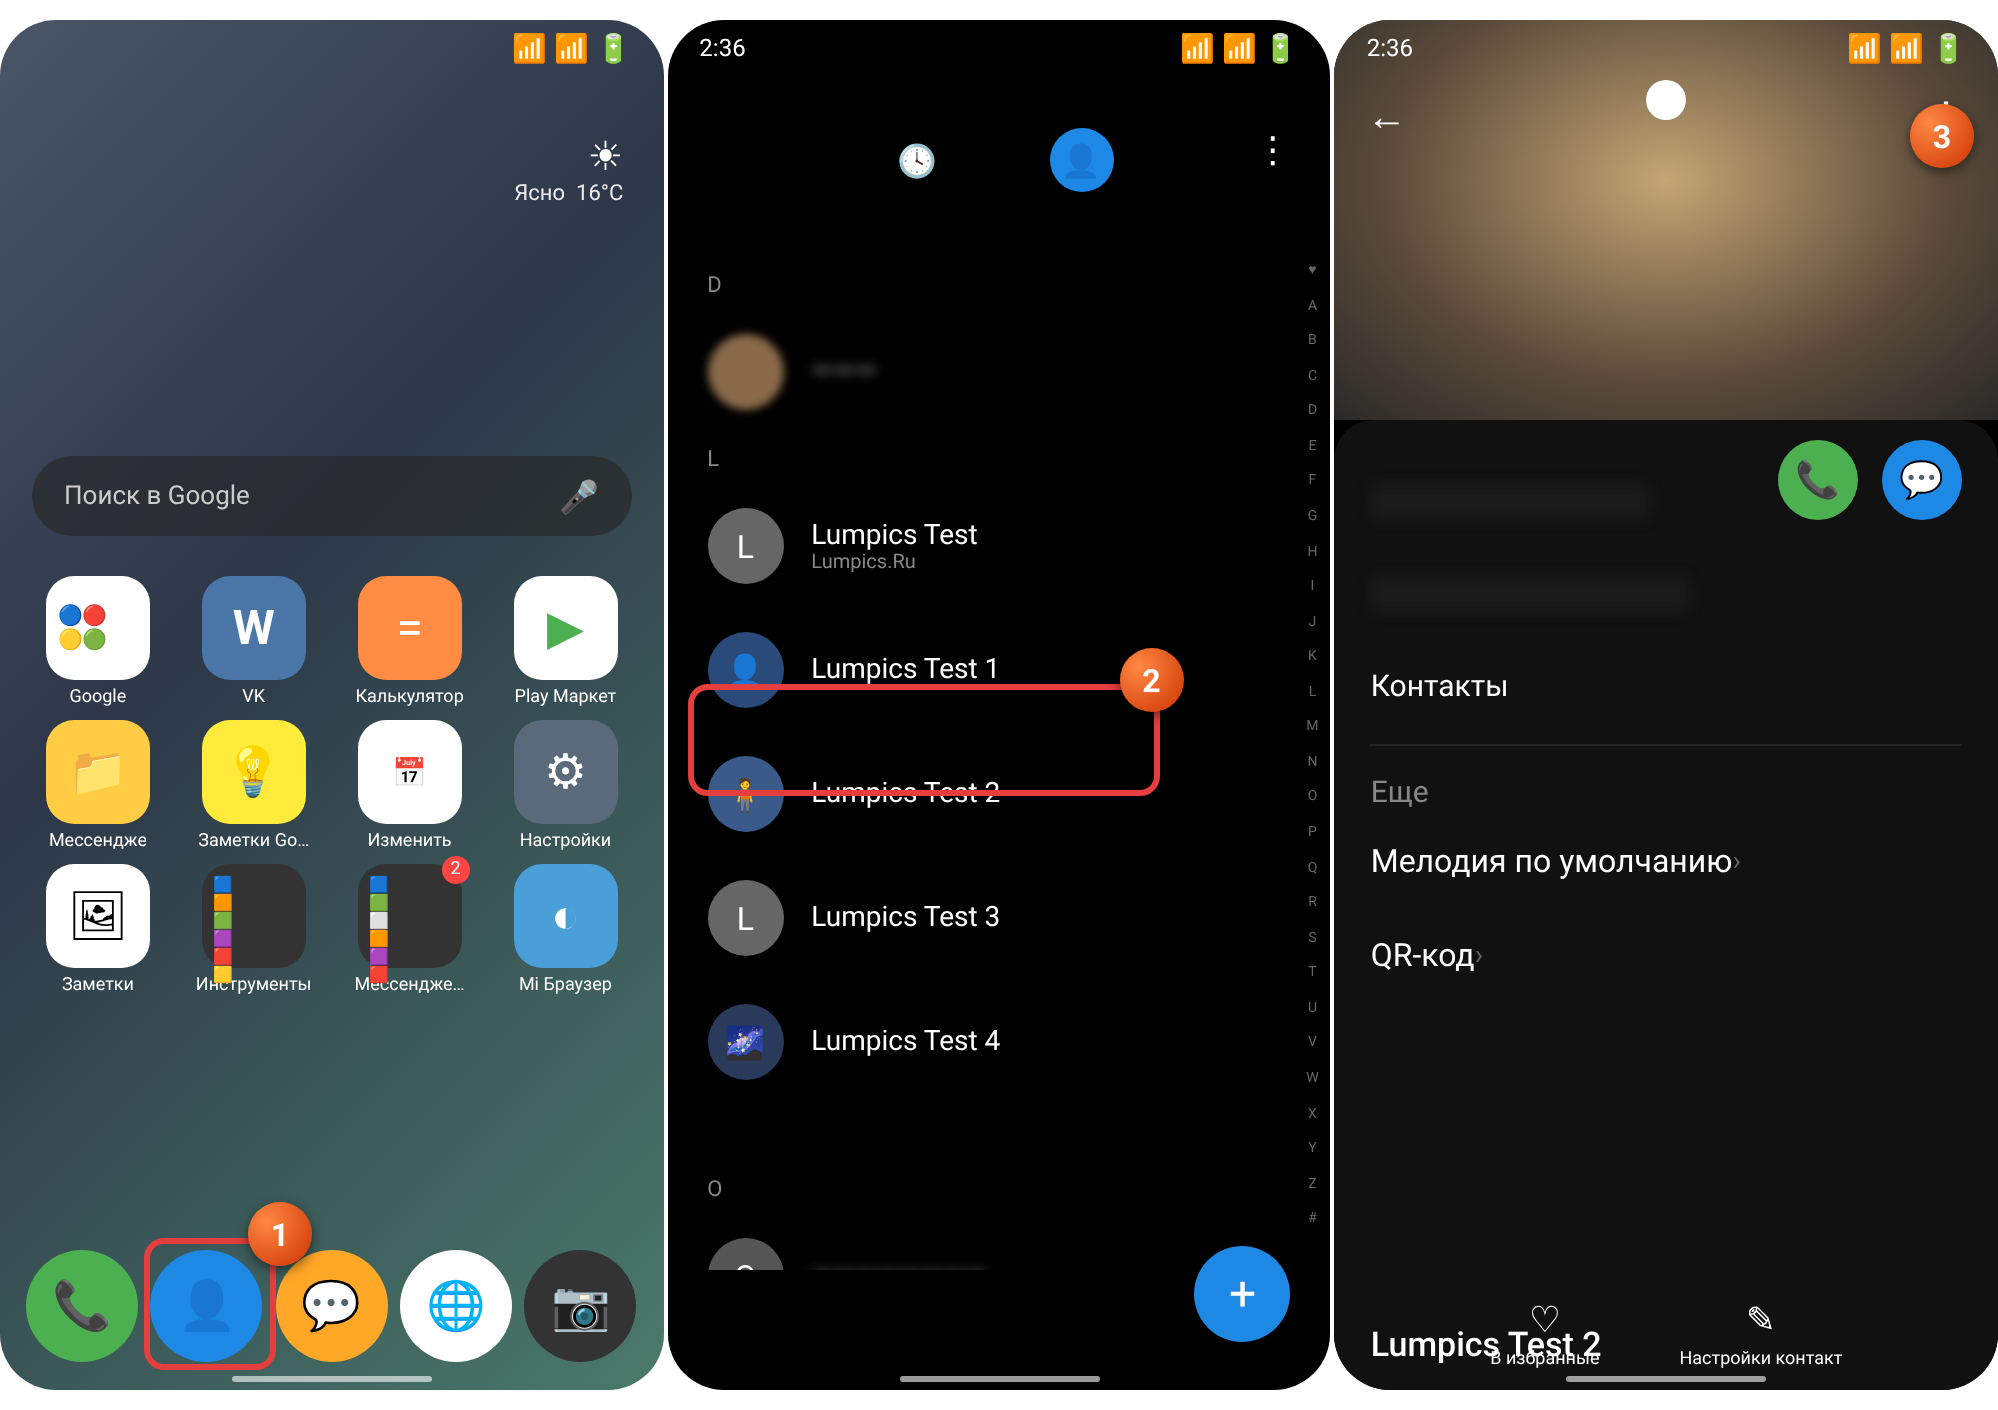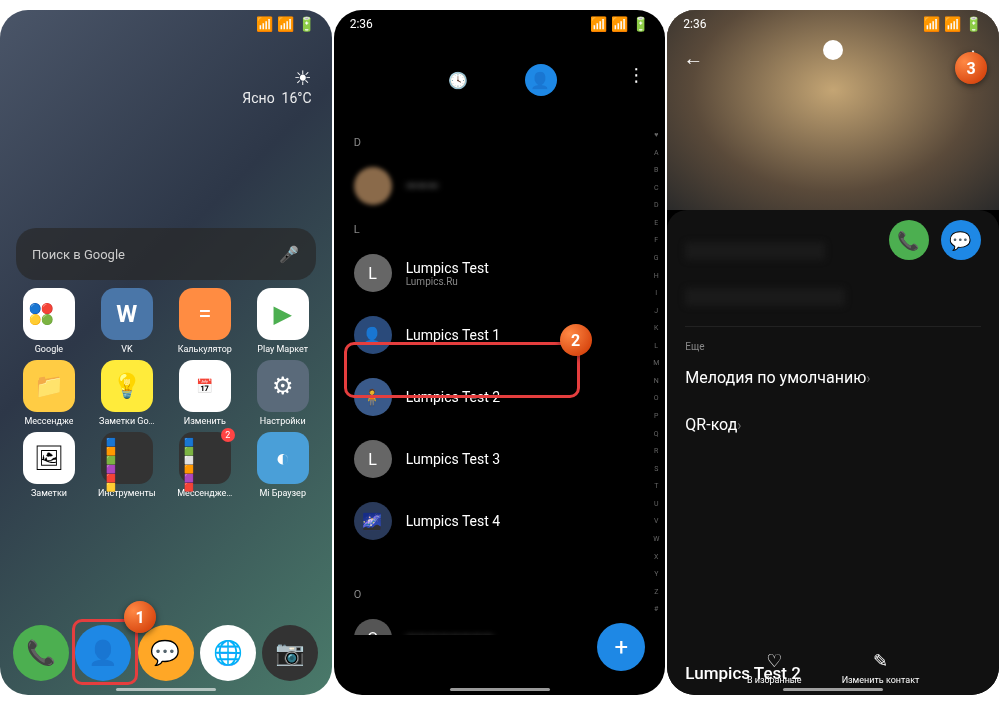--- a/index.html
+++ b/index.html
@@ -8,22 +8,22 @@
 .phone{width:332px;height:685px;border-radius:28px;overflow:hidden;position:relative;background:#000}
 .phone1-bg{background:linear-gradient(135deg,#4a5568 0%,#2d3748 40%,#4a7a6a 100%)}
 .status-bar{position:absolute;top:0;left:0;right:0;height:28px;display:flex;justify-content:space-between;align-items:center;padding:0 16px;color:#fff;font-size:12px;z-index:10}
 .status-left{font-size:12px}
 .status-right{display:flex;gap:4px;align-items:center;font-size:14px}
 .clock-widget{position:absolute;top:48px;left:20px;color:#fff}
 .clock-time{font-size:44px;font-weight:300;letter-spacing:1px}
 .clock-date{font-size:11px;opacity:.9;margin-top:-4px}
 .weather{position:absolute;top:56px;right:20px;text-align:right;color:#fff}
 .weather-icon{font-size:20px}
-.weather-text{font-size:14px;opacity:.9}
-.search-bar{position:absolute;top:218px;left:16px;right:16px;height:52px;background:rgba(40,40,40,.7);border-radius:20px;display:flex;align-items:center;padding:0 16px;color:#ccc;font-size:13px}
+.weather-text{font-size:11px;opacity:.9}
+.search-bar{position:absolute;top:218px;left:16px;right:16px;height:40px;background:rgba(40,40,40,.7);border-radius:20px;display:flex;align-items:center;padding:0 16px;color:#ccc;font-size:13px}
 .mic-icon{margin-left:auto;font-size:16px}
 .app-grid{position:absolute;top:278px;left:12px;right:12px;display:grid;grid-template-columns:repeat(4,1fr);gap:6px 4px}
 .app{display:flex;flex-direction:column;align-items:center;gap:4px}
 .app-icon{width:52px;height:52px;border-radius:14px;display:flex;align-items:center;justify-content:center;font-size:24px;position:relative}
 .app-label{color:#fff;font-size:9px;white-space:nowrap;overflow:hidden;max-width:70px;text-overflow:ellipsis}
 .badge{position:absolute;top:-4px;right:-4px;background:#ff4444;color:#fff;font-size:9px;border-radius:8px;min-width:14px;height:14px;display:flex;align-items:center;justify-content:center}
 .dock{position:absolute;bottom:14px;left:0;right:0;display:flex;justify-content:space-around;padding:0 10px}
 .dock-icon{width:56px;height:56px;border-radius:50%;display:flex;align-items:center;justify-content:center;font-size:24px}
 .marker{position:absolute;width:32px;height:32px;border-radius:50%;background:radial-gradient(circle at 30% 30%,#ff8844,#cc3300);color:#fff;display:flex;align-items:center;justify-content:center;font-weight:bold;font-size:16px;box-shadow:0 2px 6px rgba(0,0,0,.5);z-index:20}
 .highlight-box{position:absolute;border:3px solid #e53e3e;border-radius:10px;z-index:15}
@@ -47,21 +47,21 @@
 .contact-photo::before{content:"";position:absolute;top:30px;left:50%;transform:translateX(-50%);width:20px;height:20px;background:#fff;border-radius:50%}
 .back-btn{position:absolute;top:36px;left:16px;color:#fff;font-size:20px;z-index:5}
 .more-btn{position:absolute;top:36px;right:16px;color:#fff;font-size:20px;z-index:5}
 .contact-title{position:absolute;bottom:12px;left:18px;color:#fff;font-size:17px;font-weight:500;z-index:5}
 .detail-sheet{position:absolute;top:200px;left:0;right:0;bottom:0;background:#111;border-radius:20px 20px 0 0;padding:18px 0}
 .detail-row{padding:14px 18px;color:#fff;display:flex;align-items:center;justify-content:flex-start}
 .detail-blur{background:#1a1a1a;filter:blur(3px);height:18px;width:140px;border-radius:4px}
 .action-btns{position:absolute;top:210px;right:18px;display:flex;gap:12px}
 .action-btn{width:40px;height:40px;border-radius:50%;display:flex;align-items:center;justify-content:center;color:#fff;font-size:18px}
 .section-title{color:#fff;font-size:15px;padding:14px 18px}
-.sub-label{color:#888;font-size:10px;padding:8px 18px 2px}
+.sub-label{color:#888;font-size:15px;padding:8px 18px 2px}
 .bottom-actions{position:absolute;bottom:10px;left:0;right:0;display:flex;justify-content:center;gap:40px}
 .bottom-action{display:flex;flex-direction:column;align-items:center;gap:4px;color:#fff;font-size:9px}
 .chevron{color:#666;font-size:14px}
 .nav-indicator{position:absolute;bottom:4px;left:50%;transform:translateX(-50%);width:100px;height:3px;background:#fff;border-radius:2px;opacity:.6}
 </style>
 </head>
 <body>
 
 <div class="container">
 
@@ -246,20 +246,21 @@
   <div class="back-btn">←</div>
   <div class="more-btn">⋮</div>
   <div class="contact-title">Lumpics Test 2</div>
   <div class="detail-sheet">
     <div class="detail-row">
           <div class="detail-blur"></div>
         </div>
     <div class="detail-row">
           <div class="detail-blur" style="width:160px"></div>
         </div>
+    <div class="section-title">Контакты</div>
     <div style="border-top:1px solid #222;margin:6px 18px"></div>
     <div class="sub-label">Еще</div>
     <div class="detail-row">
           <span>Мелодия по умолчанию</span>
           <span class="chevron">›</span>
         </div>
     <div class="detail-row">
           <span>QR-код</span>
           <span class="chevron">›</span>
         </div>
@@ -268,20 +269,20 @@
     <div class="action-btn" style="background:#4caf50">📞</div>
     <div class="action-btn" style="background:#1e88e5">💬</div>
   </div>
   <div class="bottom-actions">
     <div class="bottom-action">
           <span style="font-size:18px">♡</span>
           <span>В избранные</span>
         </div>
     <div class="bottom-action">
           <span style="font-size:18px">✎</span>
-          <span>Изменить контакт</span>
+          <span>Настройки контакт</span>
         </div>
   </div>
   <div class="marker" style="right:12px;top:42px">3</div>
   <div class="nav-indicator"></div>
 </div>
 
 </div>
 
 </body></html>

